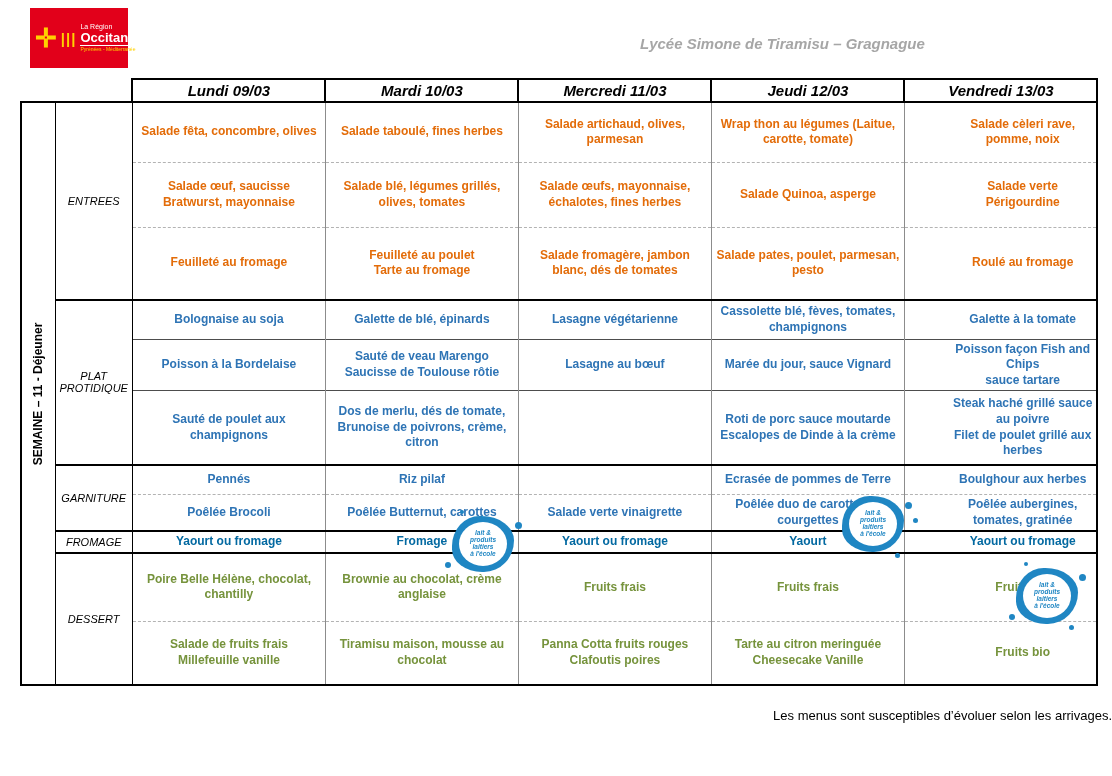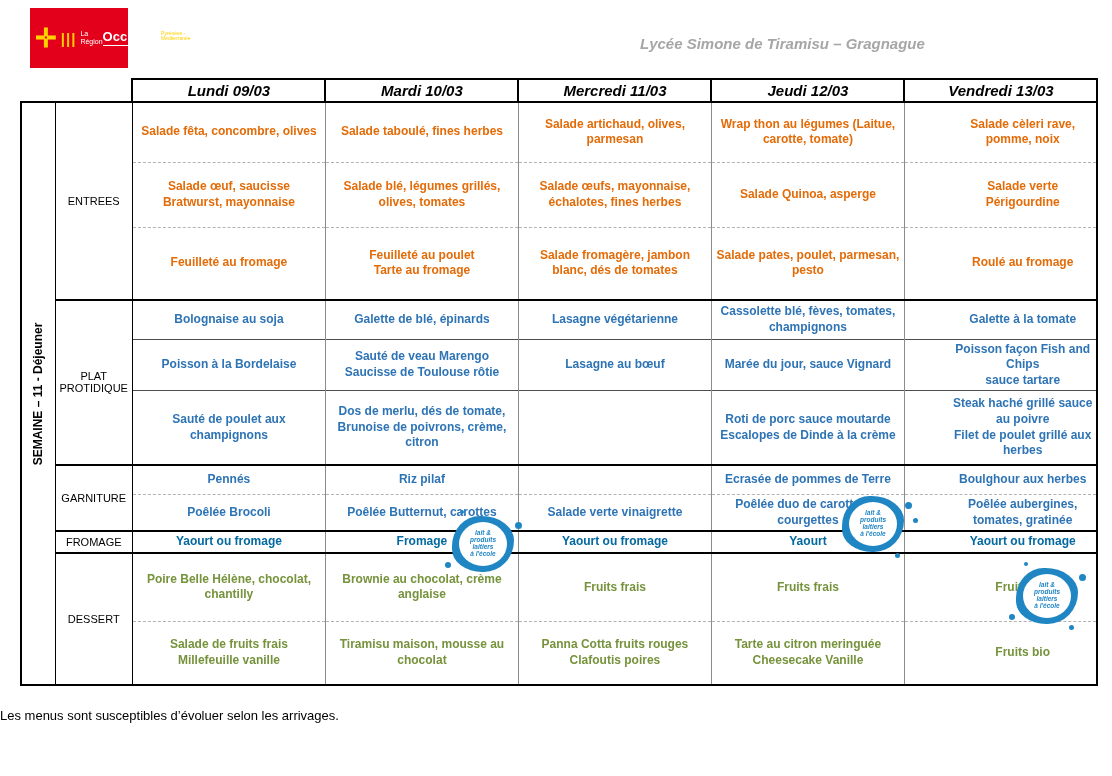--- a/index.html
+++ b/index.html
@@ -4,42 +4,42 @@
 <style>
   * { box-sizing: border-box; margin: 0; padding: 0; }
   body { font-family: "Liberation Sans", sans-serif; background: #ffffff; }
   .page { position: relative; width: 1112px; height: 776px; background: #ffffff; overflow: hidden; }
 
   
   .logo-box { position: absolute; left: 30px; top: 8px; width: 98px; height: 60px;
     background: #E2001A; display: flex; align-items: center; padding: 4px 5px; gap: 4px; }
   .logo-cross { color: #FFD100; font-size: 26px; font-weight: bold; line-height: 1; }
   .logo-bars { color: #FFD100; font-size: 15px; font-weight: bold; letter-spacing: 1px; line-height: 1; }
-  .logo-text { display: flex; flex-direction: row; color: #ffffff; line-height: 1.05; }
+  .logo-text { display: flex; flex-direction: column; color: #ffffff; line-height: 1.05; }
   .logo-line1 { font-size: 7px; }
   .logo-name { font-size: 13px; font-weight: bold; border-bottom: 1px solid #fff; padding-bottom: 1px; }
   .logo-sub { font-size: 5px; color: #FFD100; margin-top: 1px; }
 
   .doc-title { position: absolute; left: 155px; top: 32px; font-size: 17.5px; font-weight: bold; color: #000; }
   .school-name { position: absolute; left: 640px; top: 35px; font-size: 15px; font-weight: bold;
     font-style: italic; color: #A6A6A6; }
 
   
   .menu-table { position: absolute; left: 20px; top: 78px; border-collapse: collapse; table-layout: fixed; }
   .menu-table td { text-align: center; vertical-align: middle; padding: 2px 4px; }
 
   .corner { border: none; }
   .day-header { border: 2.5px solid #000; font-style: italic; font-weight: bold; font-size: 15px; color: #000; }
 
   .week-cell { border-left: 2.5px solid #000; border-right: 1.5px solid #000; border-bottom: 2.5px solid #000;
     width: 34px; position: relative; }
   .week-label { position: absolute; left: 50%; top: 50%; transform: translate(-50%,-50%) rotate(-90deg);
     white-space: nowrap; font-weight: bold; font-size: 12px; color: #000; }
 
-  .cat-cell { border-right: 1.5px solid #000; font-size: 11px; color: #000;
+  .cat-cell { border-right: 1.5px solid #000; font-style: italic; font-size: 11px; color: #000;
     vertical-align: top; padding-top: 3px; line-height: 1.15; }
   .cat-cell.mid { vertical-align: middle; padding-top: 2px; margin-left: 35px; }
   .cat-cell.bottom-edge { border-bottom: 2.5px solid #000; }
 
   .cell { border-left: 1px solid #8c8c8c; border-right: 1px solid #8c8c8c;
     font-weight: bold; font-size: 12px; line-height: 1.3; white-space: pre-line; }
   .cell.lc { border-right: 2.5px solid #000; padding-left: 48px; }
 
   tr.cat-start > td { border-top: 2px solid #000; }
   tr.first > td { border-top: 2.5px solid #000; }
@@ -61,21 +61,21 @@
     border-radius: 50%; display: flex; flex-direction: column; align-items: center; justify-content: center;
     color: #1F86C3; font-size: 6.5px; font-weight: bold; font-style: italic; line-height: 1.05; }
   .dot { position: absolute; background: #1F86C3; border-radius: 50%; }
   .d1 { width: 7px; height: 7px; right: -8px; top: 6px; }
   .d2 { width: 5px; height: 5px; right: -14px; top: 22px; }
   .d3 { width: 6px; height: 6px; left: -7px; bottom: 4px; }
   .d4 { width: 4px; height: 4px; left: 8px; top: -6px; }
   .d5 { width: 5px; height: 5px; right: 4px; bottom: -6px; }
 
   
-  .footer-note { position: absolute; left: 0; top: 708px; width: 100%; text-align: left;
+  .footer-note { position: absolute; left: 0; top: 708px; width: 100%; text-align: right;
     font-size: 13px; color: #000; }
 </style>
 </head>
 <body>
 
 <div class="page">
 
   <div class="logo-box">
     <span class="logo-cross">✛</span>
     <span class="logo-bars">|||</span>

